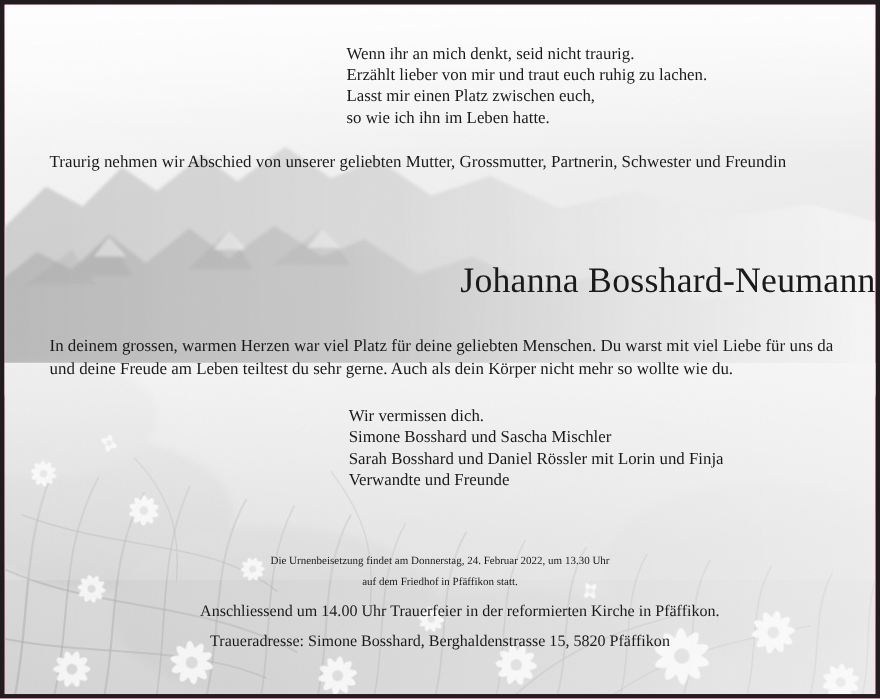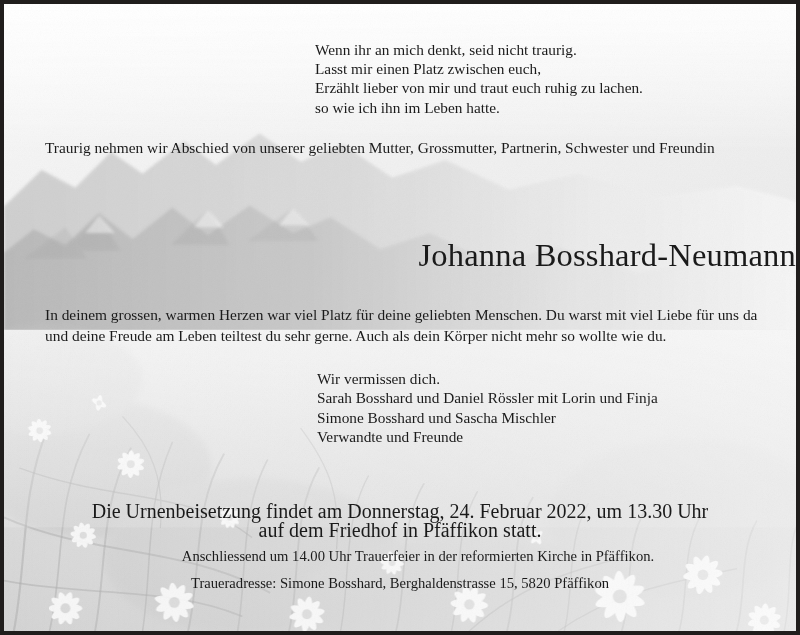--- a/index.html
+++ b/index.html
@@ -96,21 +96,21 @@
     line-height: 19.3px;
     text-align: left;
     white-space: nowrap;
   }
 
   .service {
     left: 0;
     right: 0;
     top: 498px;
     text-align: center;
-    font-size: 20px;
+    font-size: 10px;
     line-height: 18.6px;
   }
 
   .after {
     left: 0;
     right: 0;
     top: 543px;
     text-align: center;
     font-size: 14.6px;
     line-height: 18.6px;
@@ -401,36 +401,36 @@
       <rect x="0" y="330" width="800" height="305" fill="url(#meadowFadeRight)"></rect>
 
       <rect x="0" y="0" width="800" height="635" filter="url(#grain)" opacity="0.55"></rect>
     </svg>
   </div>
 
   <div class="content">
 
     <div class="blk verse">
       <span class="line">Wenn ihr an mich denkt, seid nicht traurig.</span>
+      <span class="line">Erzählt lieber von mir und traut euch ruhig zu lachen.</span>
       <span class="line">Lasst mir einen Platz zwischen euch,</span>
-      <span class="line">Erzählt lieber von mir und traut euch ruhig zu lachen.</span>
       <span class="line">so wie ich ihn im Leben hatte.</span>
     </div>
 
     <div class="blk intro">Traurig nehmen wir Abschied von unserer geliebten Mutter, Grossmutter, Partnerin, Schwester und Freundin</div>
 
     <div class="blk name">Johanna Bosshard-Neumann</div>
 
 
     <div class="blk tribute">In deinem grossen, warmen Herzen war viel Platz für deine geliebten Menschen. Du warst mit viel Liebe für uns da und deine Freude am Leben teiltest du sehr gerne. Auch als dein Körper nicht mehr so wollte wie du.</div>
 
     <div class="blk family">
       <span class="line">Wir vermissen dich.</span>
+      <span class="line">Simone Bosshard und Sascha Mischler</span>
       <span class="line">Sarah Bosshard und Daniel Rössler mit Lorin und Finja</span>
-      <span class="line">Simone Bosshard und Sascha Mischler</span>
       <span class="line">Verwandte und Freunde</span>
     </div>
 
     <div class="blk service">
       <span class="line">Die Urnenbeisetzung findet am Donnerstag, 24. Februar 2022, um 13.30 Uhr</span>
       <span class="line">auf dem Friedhof in Pfäffikon statt.</span>
     </div>
 
     <div class="blk after">Anschliessend um 14.00 Uhr Trauerfeier in der reformierten Kirche in Pfäffikon.</div>
 

